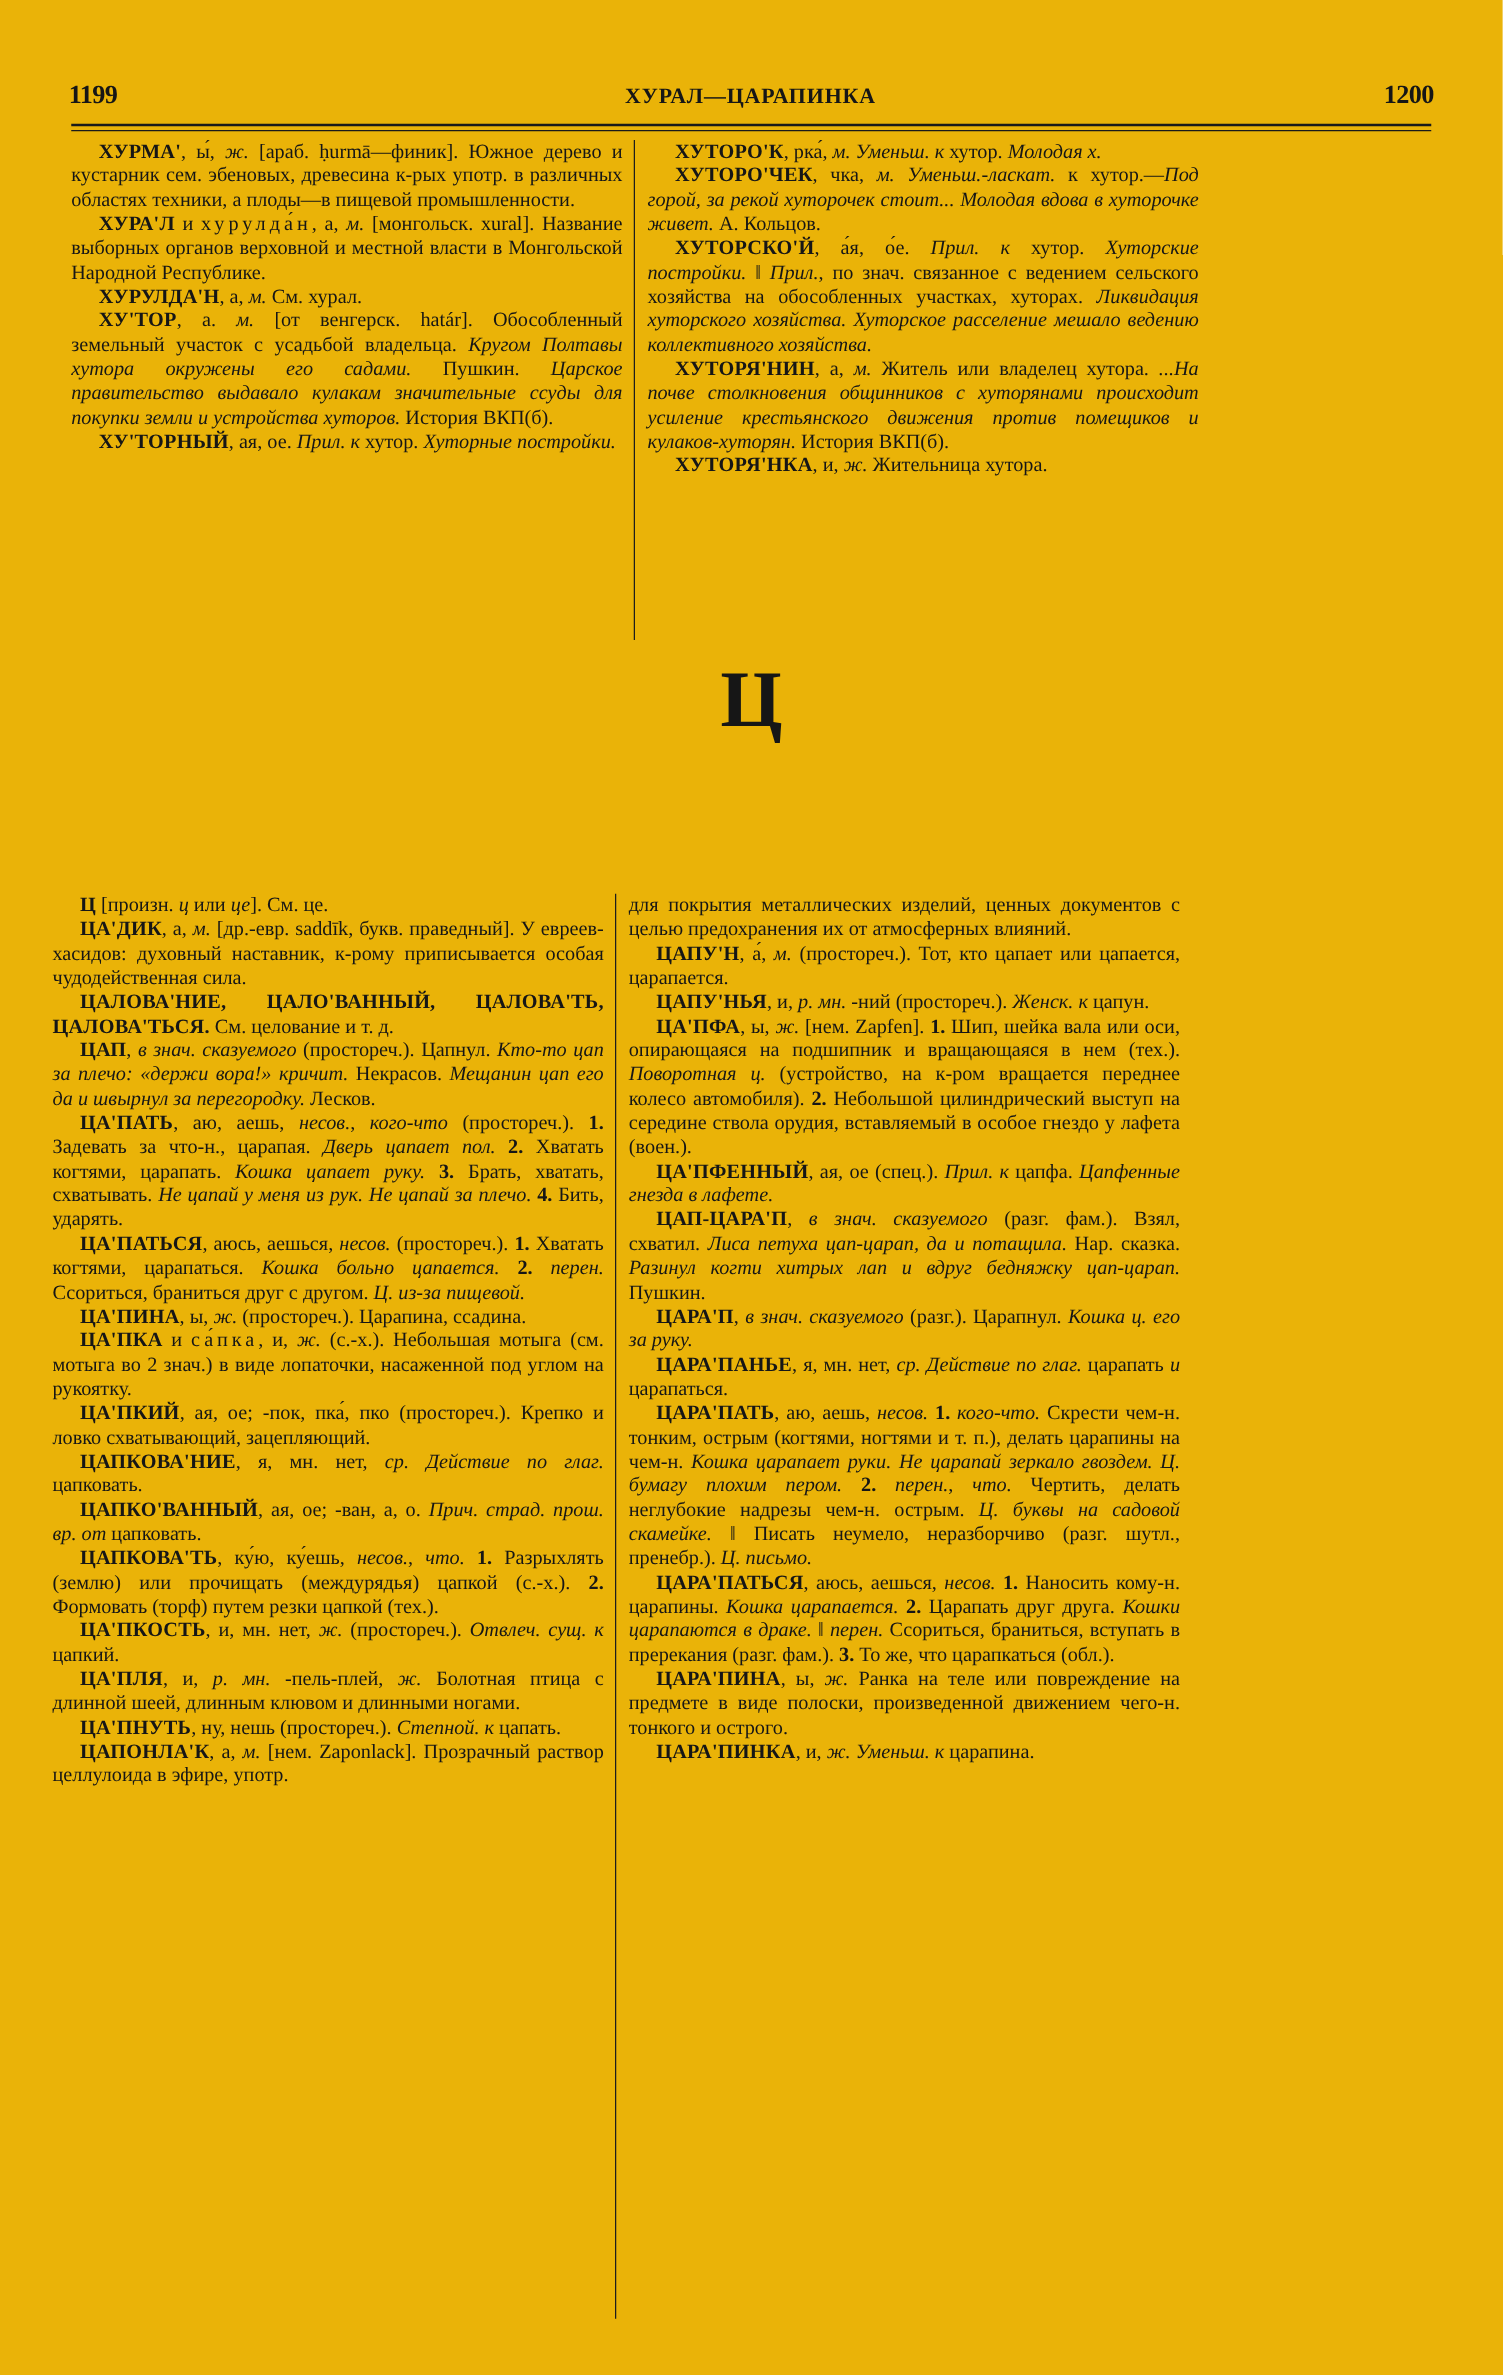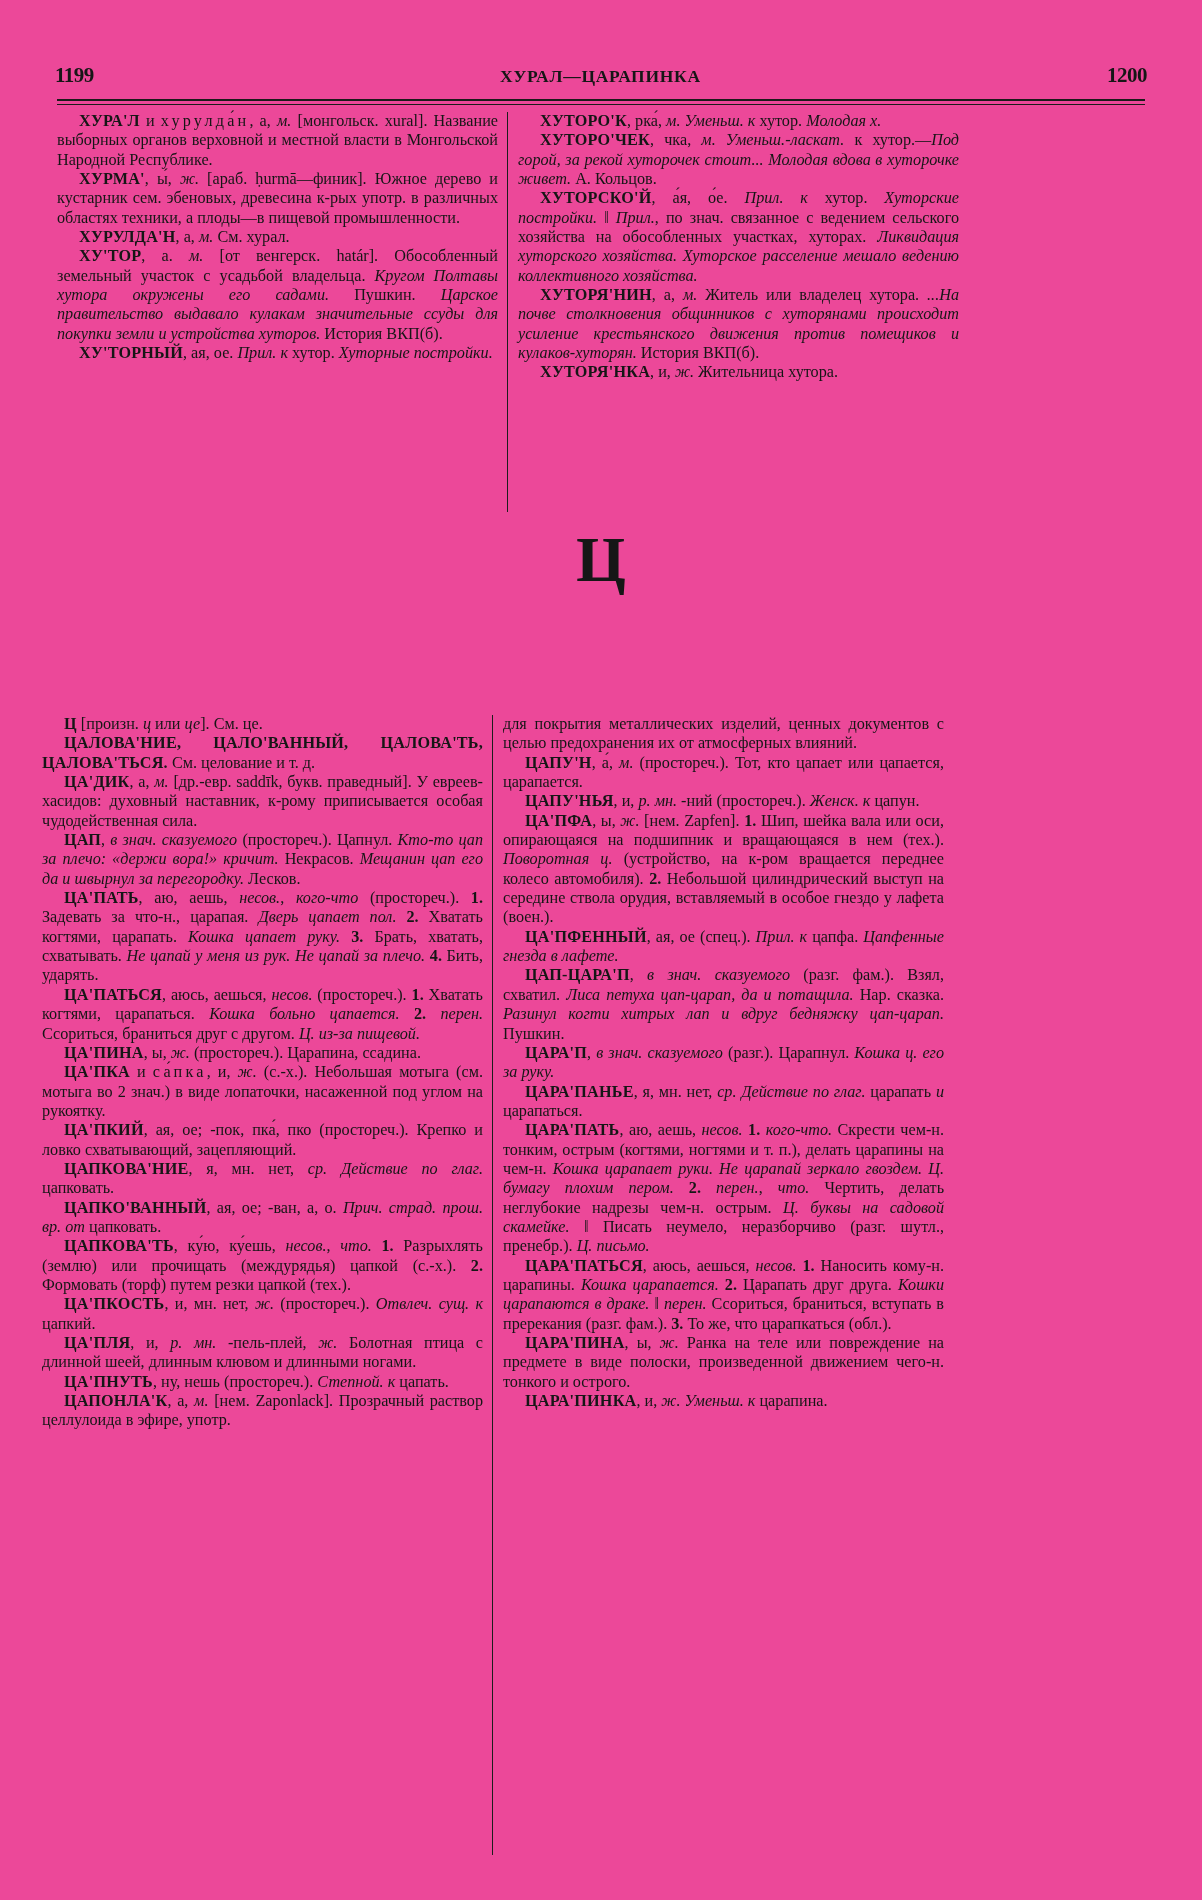--- a/index.html
+++ b/index.html
@@ -13,21 +13,21 @@
     font-family: "Liberation Serif", "DejaVu Serif", serif;
     color: #161616;
     position: relative;
     overflow: hidden;
   }
   .page {
     position: absolute;
     left: 0; top: 0;
     width: 1202px;
     height: 1900px;
-    background: #ec4899;
+    background: #eab308;
   }
 
   
   .runhead {
     position: absolute;
     left: 55px;
     top: 56px;
     width: 1092px;
     height: 30px;
     display: flex;
@@ -149,22 +149,22 @@
   <div class="runhead">
     <span class="folio">1199</span>
     <span class="runtitle">ХУРАЛ—ЦАРАПИНКА</span>
     <span class="folio">1200</span>
   </div>
   <div class="rule-top"></div>
   <div class="rule-top2"></div>
 
   <div class="section" id="section-top">
     <div class="col entries" id="top-left">
+        <p class=""><span class="hw">ХУРМА'</span>, ы́, <span class="it">ж.</span> [араб. <span class="lat">ḥurmā</span>—финик]. Южное дерево и кустарник сем. эбеновых, древесина к-рых употр. в различных областях техники, а плоды—в пищевой промышленности.</p>
         <p class=""><span class="hw">ХУРА'Л</span> и <span class="hw-sp">хурулда́н</span>, а, <span class="it">м.</span> [монгольск. <span class="lat">xural</span>]. Название выборных органов верховной и местной власти в Монгольской Народной Республике.</p>
-        <p class=""><span class="hw">ХУРМА'</span>, ы́, <span class="it">ж.</span> [араб. <span class="lat">ḥurmā</span>—финик]. Южное дерево и кустарник сем. эбеновых, древесина к-рых употр. в различных областях техники, а плоды—в пищевой промышленности.</p>
         <p class=""><span class="hw">ХУРУЛДА'Н</span>, а, <span class="it">м.</span> См. хурал.</p>
         <p class=""><span class="hw">ХУ'ТОР</span>, а. <span class="it">м.</span> [от венгерск. <span class="lat">határ</span>]. Обособленный земельный участок с усадьбой владельца. <span class="it">Кругом Полтавы хутора окружены его садами.</span> Пушкин. <span class="it">Царское правительство выдавало кулакам значительные ссуды для покупки земли и устройства хуторов.</span> История ВКП(б).</p>
         <p class=""><span class="hw">ХУ'ТОРНЫЙ</span>, ая, ое. <span class="it">Прил. к</span> хутор. <span class="it">Хуторные постройки.</span></p>
       </div>
     <div class="gutter">
         <div class="vline"></div>
       </div>
     <div class="col entries" id="top-right">
         <p class=""><span class="hw">ХУТОРО'К</span>, рка́, <span class="it">м. Уменьш. к</span> хутор. <span class="it">Молодая х.</span></p>
         <p class=""><span class="hw">ХУТОРО'ЧЕК</span>, чка, <span class="it">м. Уменьш.-ласкат.</span> к хутор.—<span class="it">Под горой, за рекой хуторочек стоит... Молодая вдова в хуторочке живет.</span> А. Кольцов.</p>
@@ -174,22 +174,22 @@
       </div>
   </div>
 
   <div class="letter-divider">
     <span class="glyph">Ц</span>
   </div>
 
   <div class="section" id="section-bottom">
     <div class="col entries" id="bot-left">
         <p class=""><span class="hw">Ц</span> [произн. <span class="it">ц</span> или <span class="it">це</span>]. См. це.</p>
+        <p class=""><span class="hw">ЦА'ДИК</span>, а, <span class="it">м.</span> [др.-евр. <span class="lat">saddīk</span>, букв. праведный]. У евреев-хасидов: духовный наставник, к-рому приписывается особая чудодейственная сила.</p>
         <p class=""><span class="hw">ЦАЛОВА'НИЕ, ЦАЛО'ВАННЫЙ, ЦАЛОВА'ТЬ, ЦАЛОВА'ТЬСЯ.</span> См. целование и т. д.</p>
-        <p class=""><span class="hw">ЦА'ДИК</span>, а, <span class="it">м.</span> [др.-евр. <span class="lat">saddīk</span>, букв. праведный]. У евреев-хасидов: духовный наставник, к-рому приписывается особая чудодейственная сила.</p>
         <p class=""><span class="hw">ЦАП</span>, <span class="it">в знач. сказуемого</span> (простореч.). Цапнул. <span class="it">Кто-то цап за плечо: «держи вора!» кричит.</span> Некрасов. <span class="it">Мещанин цап его да и швырнул за перегородку.</span> Лесков.</p>
         <p class=""><span class="hw">ЦА'ПАТЬ</span>, аю, аешь, <span class="it">несов.</span>, <span class="it">кого-что</span> (простореч.). <span class="num">1.</span> Задевать за что-н., царапая. <span class="it">Дверь цапает пол.</span> <span class="num">2.</span> Хватать когтями, царапать. <span class="it">Кошка цапает руку.</span> <span class="num">3.</span> Брать, хватать, схватывать. <span class="it">Не цапай у меня из рук. Не цапай за плечо.</span> <span class="num">4.</span> Бить, ударять.</p>
         <p class=""><span class="hw">ЦА'ПАТЬСЯ</span>, аюсь, аешься, <span class="it">несов.</span> (простореч.). <span class="num">1.</span> Хватать когтями, царапаться. <span class="it">Кошка больно цапается.</span> <span class="num">2.</span> <span class="it">перен.</span> Ссориться, браниться друг с другом. <span class="it">Ц. из-за пищевой.</span></p>
         <p class=""><span class="hw">ЦА'ПИНА</span>, ы, <span class="it">ж.</span> (простореч.). Царапина, ссадина.</p>
         <p class=""><span class="hw">ЦА'ПКА</span> и <span class="hw-sp">са́пка</span>, и, <span class="it">ж.</span> (с.-х.). Небольшая мотыга (см. мотыга во 2 знач.) в виде лопаточки, насаженной под углом на рукоятку.</p>
         <p class=""><span class="hw">ЦА'ПКИЙ</span>, ая, ое; -пок, пка́, пко (простореч.). Крепко и ловко схватывающий, зацепляющий.</p>
         <p class=""><span class="hw">ЦАПКОВА'НИЕ</span>, я, мн. нет, <span class="it">ср. Действие по глаг.</span> цапковать.</p>
         <p class=""><span class="hw">ЦАПКО'ВАННЫЙ</span>, ая, ое; -ван, а, о. <span class="it">Прич. страд. прош. вр. от</span> цапковать.</p>
         <p class=""><span class="hw">ЦАПКОВА'ТЬ</span>, ку́ю, ку́ешь, <span class="it">несов.</span>, <span class="it">что.</span> <span class="num">1.</span> Разрыхлять (землю) или прочищать (междурядья) цапкой (с.-х.). <span class="num">2.</span> Формовать (торф) путем резки цапкой (тех.).</p>
         <p class=""><span class="hw">ЦА'ПКОСТЬ</span>, и, мн. нет, <span class="it">ж.</span> (простореч.). <span class="it">Отвлеч. сущ. к</span> цапкий.</p>

